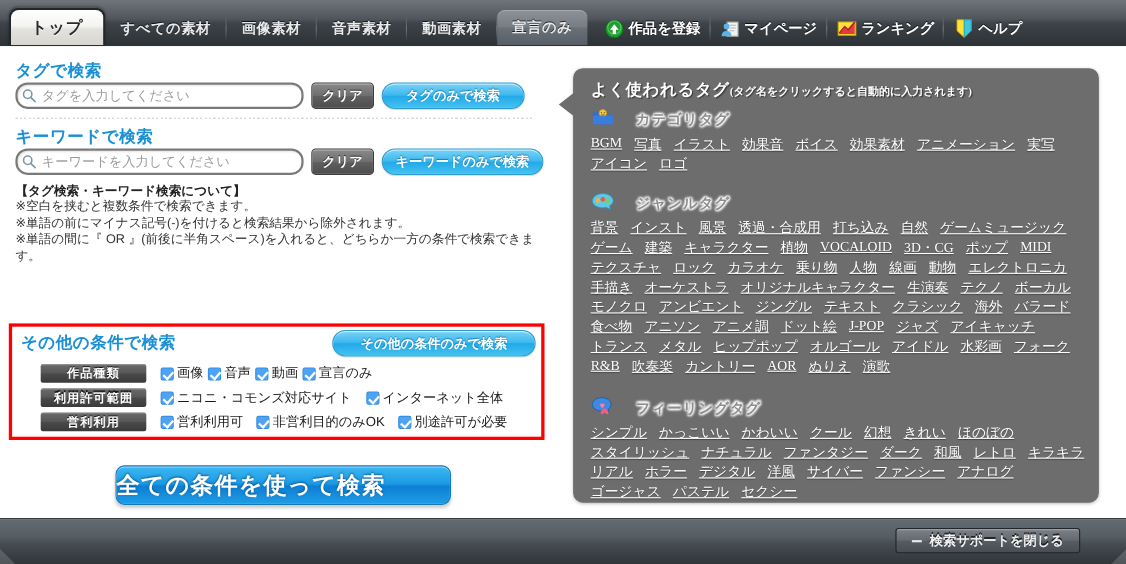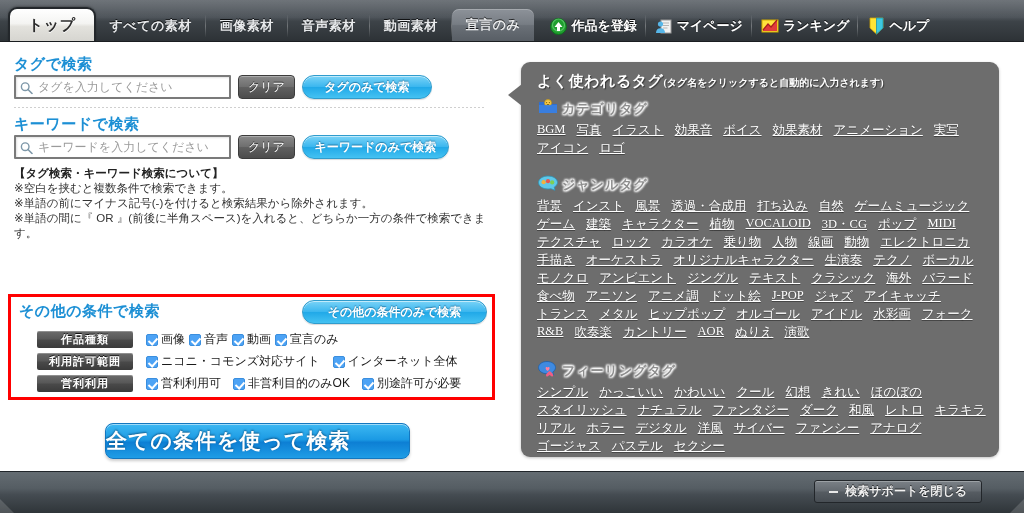--- a/index.html
+++ b/index.html
@@ -83,39 +83,39 @@
   #left { position:absolute; left:0; top:42px; width:500px; height:429px; background:#fff; }
 
   .sec-title {
     color:#1c8fd4; font-size:15px; font-weight:bold;
     text-shadow: 1px 1px 0 #ffffff, 0 0 1px #c7e6fa;
     letter-spacing:0.5px;
   }
   .srow { display:flex; align-items:center; gap:7px; }
   .textfield {
     position:relative;
-    width:217px; height:24px;
+    width:262px; height:24px;
     background:#fff;
     border:2px solid #7a7a7a;
-    border-radius:1px;
+    border-radius:11px;
     display:flex; align-items:center;
     padding-left:22px;
     box-shadow: inset 1px 1px 2px rgba(0,0,0,0.12);
   }
   .textfield .ph { color:#9b9b9b; font-size:12px; }
   .magnify {
     position:absolute; left:4px; top:50%; transform:translateY(-50%);
     width:13px; height:13px;
   }
   .btn-gray {
     height:24px; min-width:46px; padding:0 9px;
     display:flex; align-items:center; justify-content:center;
     background: linear-gradient(to bottom, #8a8a8a 0%, #6e6e6e 50%, #606060 51%, #4d4d4d 100%);
     border:1px solid #3c3c3c; border-radius:4px;
-    color:#fff; font-size:12px; font-weight:normal;
+    color:#fff; font-size:12px; font-weight:bold;
     text-shadow: 0 -1px 0 rgba(0,0,0,0.7);
     box-shadow: inset 0 1px 0 rgba(255,255,255,0.3);
     cursor:pointer; white-space:nowrap;
   }
   .btn-blue {
     height:24px; padding:0 12px;
     display:flex; align-items:center; justify-content:center;
     background: linear-gradient(to bottom, #7ad3f7 0%, #3cb7ef 48%, #21a9e8 52%, #44c2f2 100%);
     border:1px solid #2f9ccd; border-radius:12px;
     color:#fff; font-size:12px; font-weight:bold;
@@ -195,21 +195,21 @@
     border-top: 11px solid transparent;
     border-bottom: 11px solid transparent;
     border-right: 14px solid #6d6d6d;
   }
   .bub-title {
     color:#fff; font-weight:bold; font-size:15px;
     text-shadow: 1px 1px 1px rgba(0,0,0,0.5);
     letter-spacing:0.5px;
   }
   .bub-title .sub { font-size:10px; font-weight:bold; letter-spacing:0; }
-  .grp-head { display:flex; align-items:center; gap:3px; }
+  .grp-head { display:flex; align-items:center; gap:19px; }
   .grp-label {
     font-size:13px; font-weight:bold; color:#8d8d8d;
     letter-spacing:1px;
     text-shadow: 0 0 3px #fff, 0 0 3px #fff, 1px 1px 2px #fff, -1px -1px 2px #fff, 1px -1px 2px #fff, -1px 1px 2px #fff;
   }
   .taglist { display:flex; flex-wrap:wrap; column-gap:11px; row-gap:1px; }
   .taglist a {
     color:#ffffff; font-size:12.5px;
     text-decoration:underline;
     white-space:nowrap; cursor:pointer;

